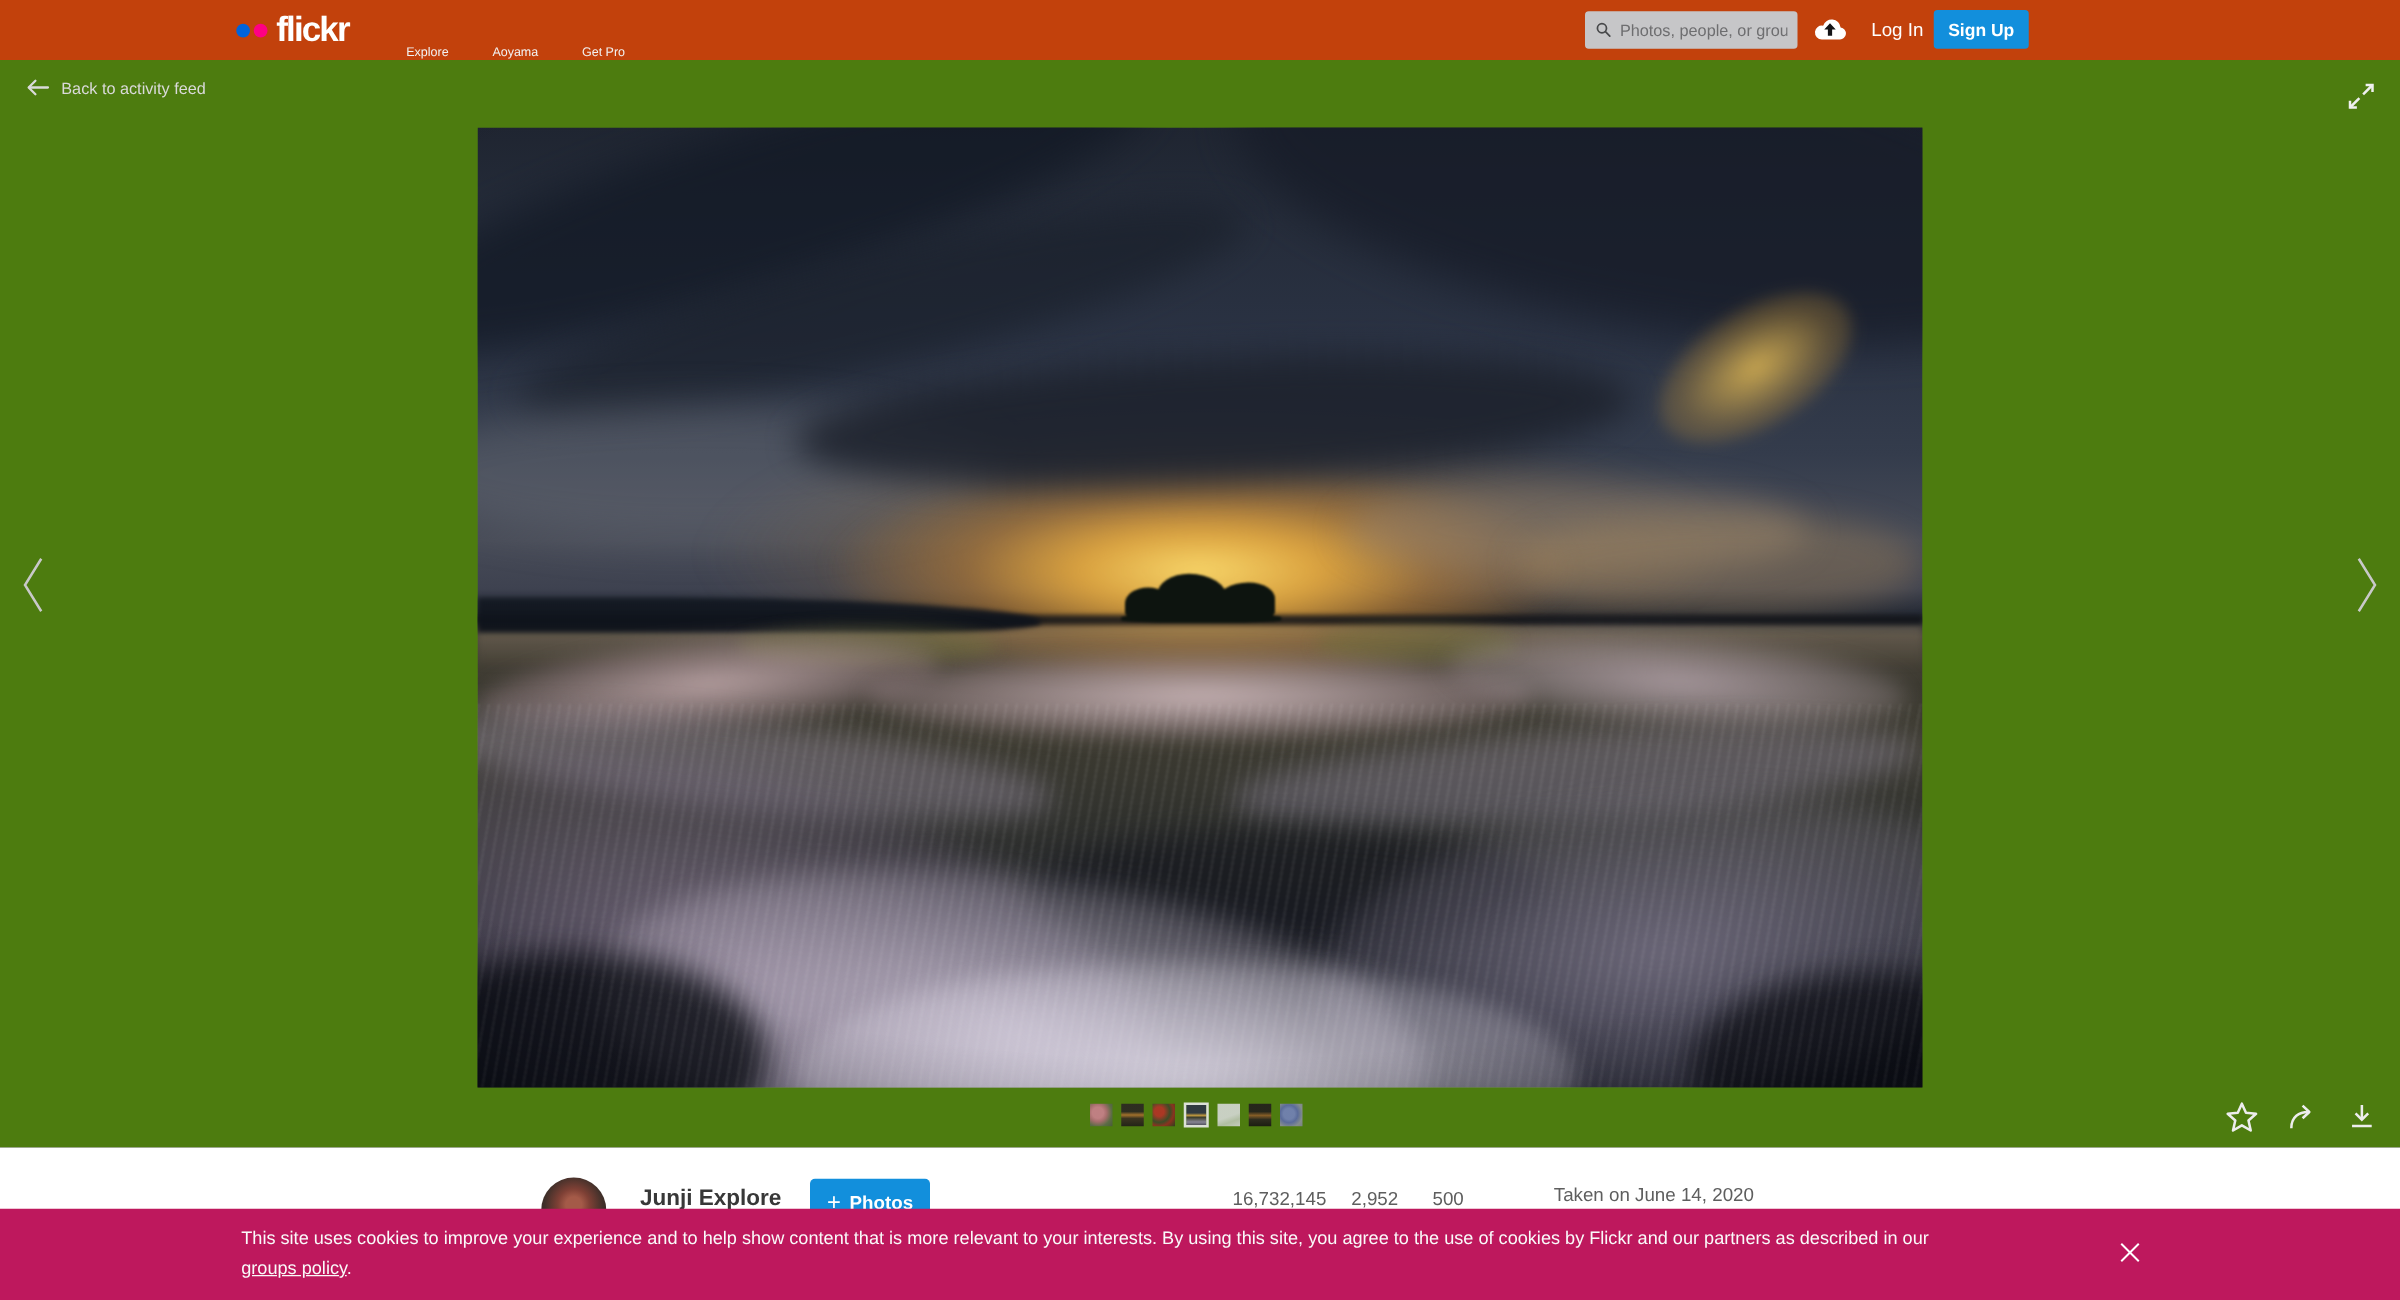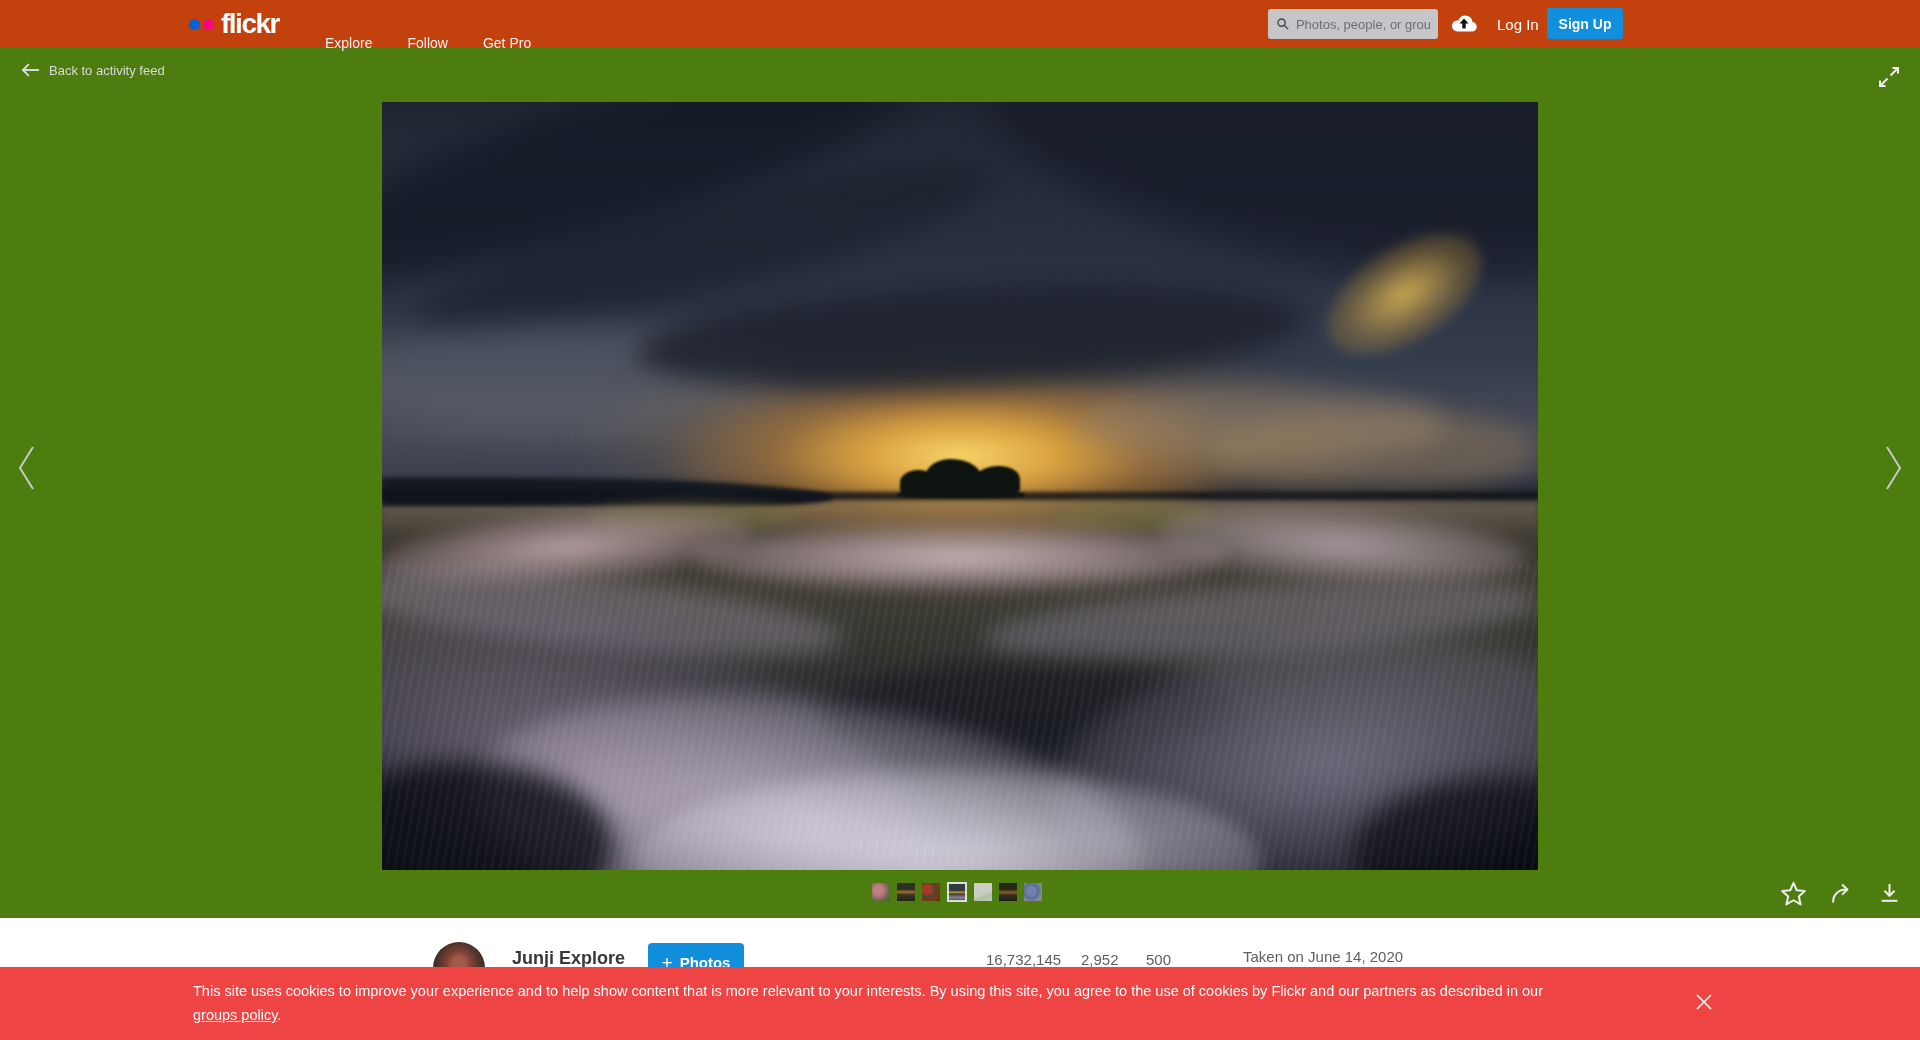--- a/index.html
+++ b/index.html
@@ -7,21 +7,21 @@
               font-family:"Liberation Sans", sans-serif; }
 
   
   #header { position:absolute; top:0; left:0; width:1920px; height:48px; background:#c2410c; z-index:30; }
   .logo { position:absolute; left:189px; top:0; height:48px; display:flex; align-items:center; cursor:pointer; }
   .dot { width:11px; height:11px; border-radius:50%; display:inline-block; }
   .dot.blue { background:#0063dc; }
   .dot.pink { background:#ff0084; margin-left:3px; }
   .logo-text { color:#fff; font-size:28px; font-weight:bold; letter-spacing:-1.5px; margin-left:7px; }
   .nav { position:absolute; left:325px; top:0; height:48px; display:flex; align-items:center; gap:35px; }
-  .nav a { color:#f2f2f2; font-size:14px; text-decoration:none; cursor:pointer;margin-top:37px; }
+  .nav a { color:#f2f2f2; font-size:10px; text-decoration:none; cursor:pointer;margin-top:37px; }
   .search-box { position:absolute; left:1268px; top:9px; width:170px; height:30px; background:#c6c6c8;
                 border-radius:3px; display:flex; align-items:center; padding:0 8px; }
   .search-box input { border:none; outline:none; background:transparent; font-size:13px; color:#2b2b2b;
                       width:100%; margin-left:6px; font-family:"Liberation Sans", sans-serif; }
   .search-box input::placeholder { color:#6e6e70; }
   .cloud-btn { position:absolute; left:1449px; top:10px; width:32px; height:28px; cursor:pointer; }
   .login { position:absolute; left:1497px; top:0; height:48px; display:flex; align-items:center;
            color:#fff; font-size:15px; cursor:pointer; }
   .signup { position:absolute; left:1547px; top:8px; width:76px; height:31px; background:#128fdc;
             border:none; border-radius:3px; color:#fff; font-size:14px; font-weight:bold; cursor:pointer; }
@@ -128,37 +128,37 @@
   .owner { position:absolute; left:512px; top:30px; font-size:18px; font-weight:bold; color:#383838; cursor:pointer; }
   .follow-btn { position:absolute; left:648px; top:25px; width:96px; height:38px; background:#128fdc;
       border:none; border-radius:4px; color:#fff; font-size:15px; font-weight:bold; cursor:pointer;
       display:flex; align-items:center; justify-content:center; gap:7px; }
   .follow-btn .plus { font-size:19px; font-weight:normal; line-height:1; }
   .stat { position:absolute; top:33px; font-size:15px; color:#5e5e5e; }
   .stat.s0 { left:986px; } .stat.s1 { left:1081px; } .stat.s2 { left:1146px; }
   .taken { position:absolute; left:1243px; top:30px; font-size:15px; color:#5e5e5e; }
 
   
-  #cookie { position:absolute; top:967px; left:0; width:1920px; height:73px; background:#ef4444; z-index:50; }
+  #cookie { position:absolute; top:967px; left:0; width:1920px; height:73px; background:#be185d; z-index:50; }
   .cookie-text { position:absolute; left:193px; top:12px; width:1470px; color:#fafafa; font-size:14.5px; line-height:24px; }
   .cookie-text a { color:#fafafa; text-decoration:underline; cursor:pointer; }
   .cookie-close { position:absolute; left:1692px; top:24px; width:24px; height:24px; cursor:pointer; background:none; border:none; }
 </style>
 </head>
 <body>
 
 <div id="header">
   <div class="logo">
     <span class="dot blue"></span>
     <span class="dot pink"></span>
     <span class="logo-text">flickr</span>
   </div>
   <div class="nav">
     <a>Explore</a>
-    <a>Follow</a>
+    <a>Aoyama</a>
     <a>Get Pro</a>
   </div>
   <div class="search-box">
     <svg width="16" height="16" viewBox="0 0 20 20">
       <circle cx="8" cy="8" r="5.2" fill="none" stroke="#47484a" stroke-width="2"></circle>
       <line x1="12" y1="12" x2="17" y2="17" stroke="#47484a" stroke-width="2" stroke-linecap="round"></line>
     </svg>
     <input type="text" placeholder="Photos, people, or groups" style="">
   </div>
   <div class="cloud-btn">

